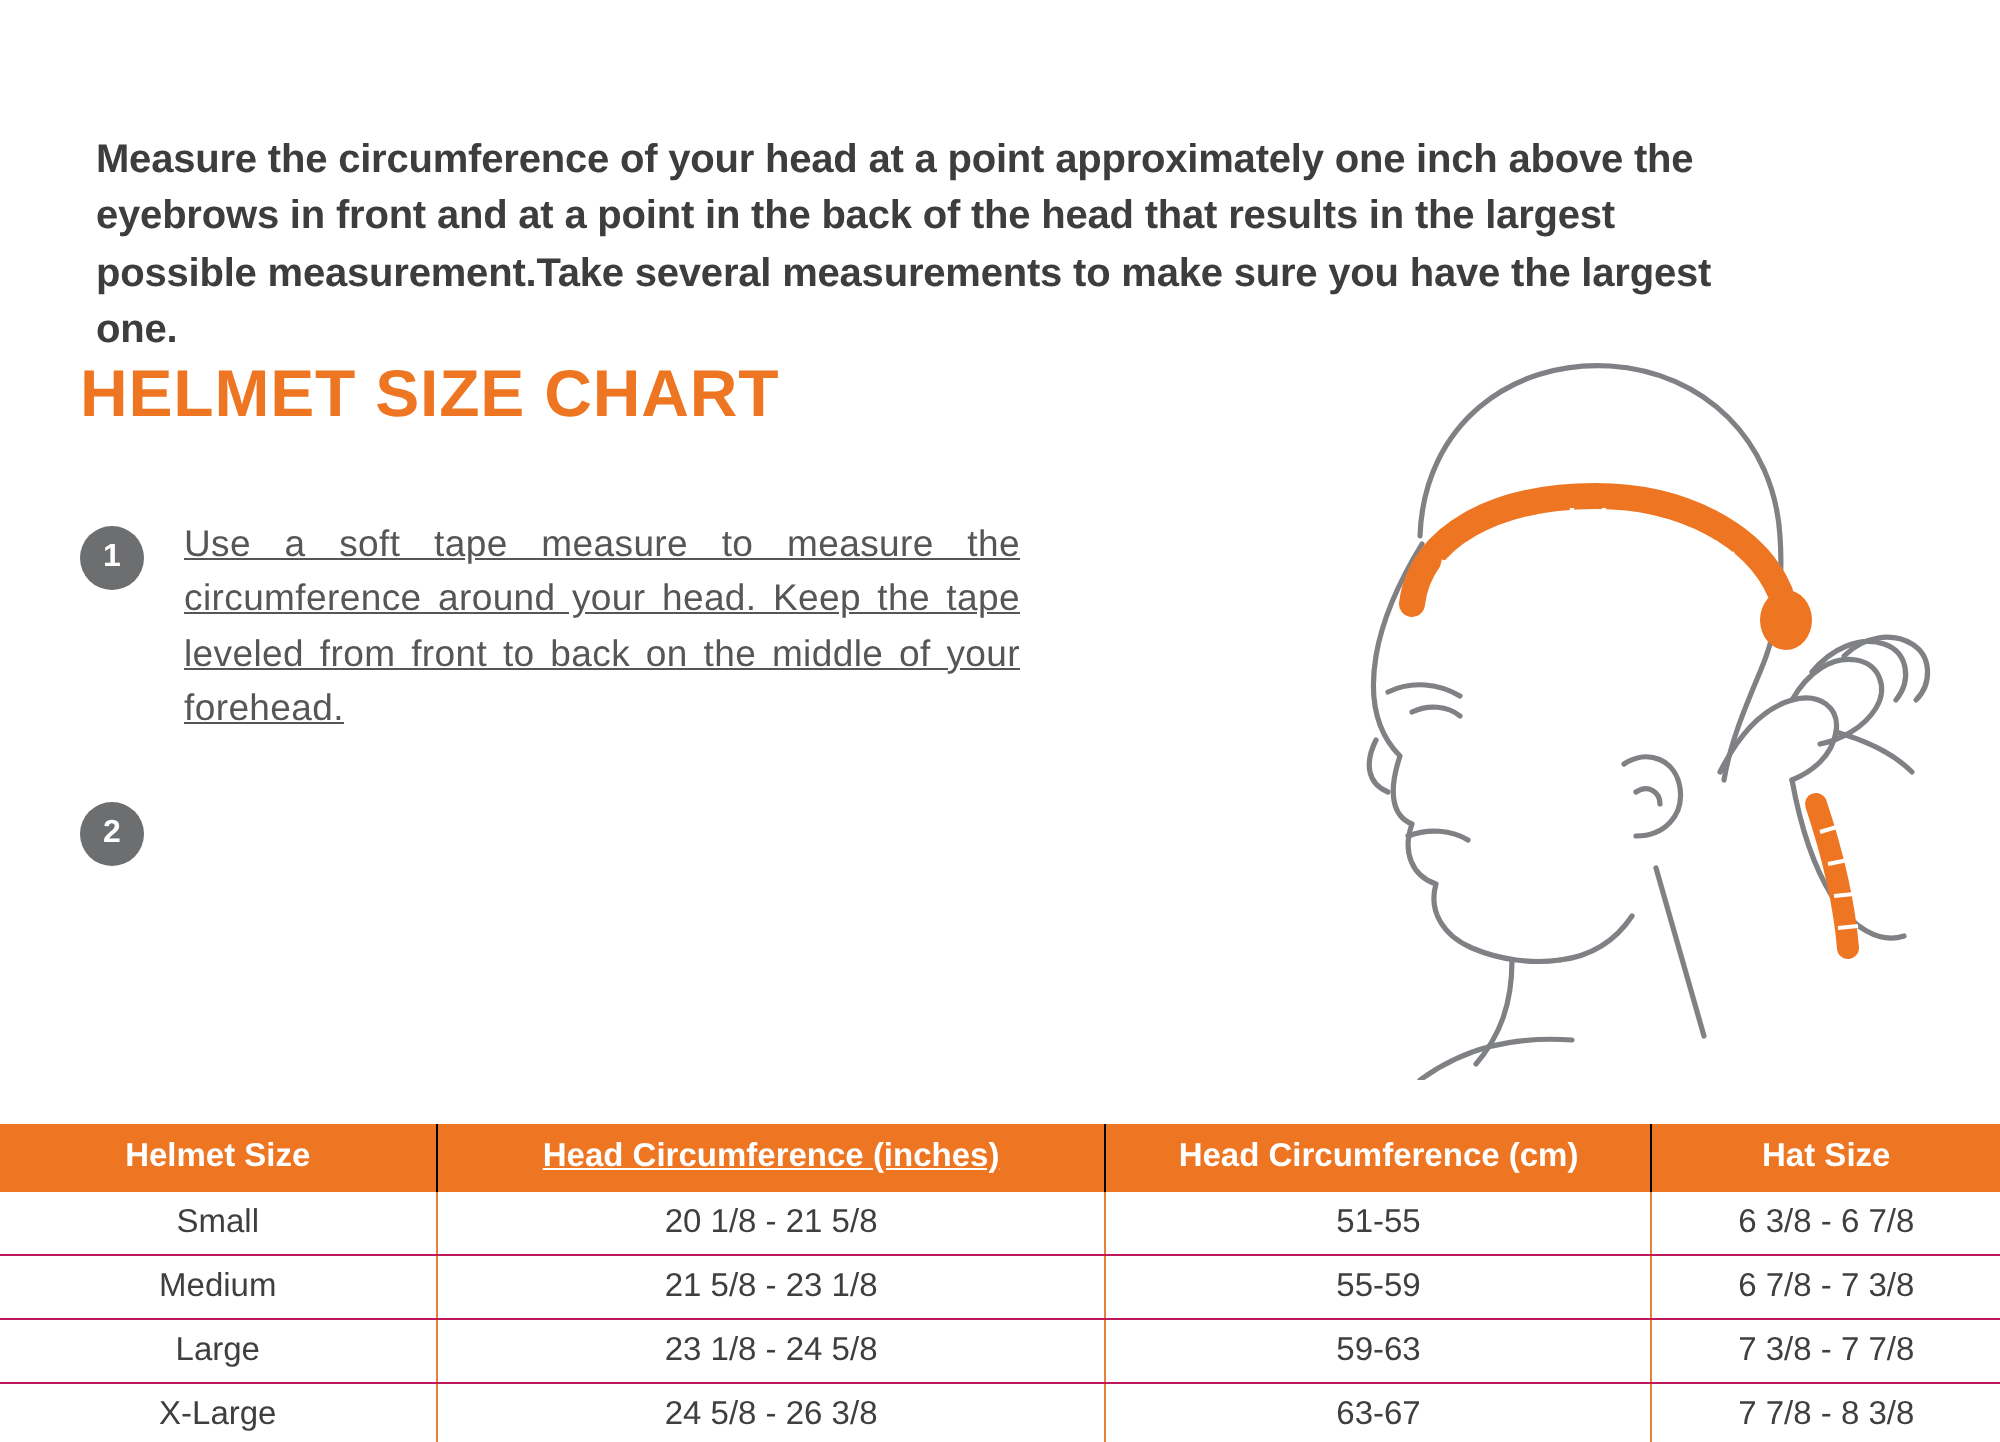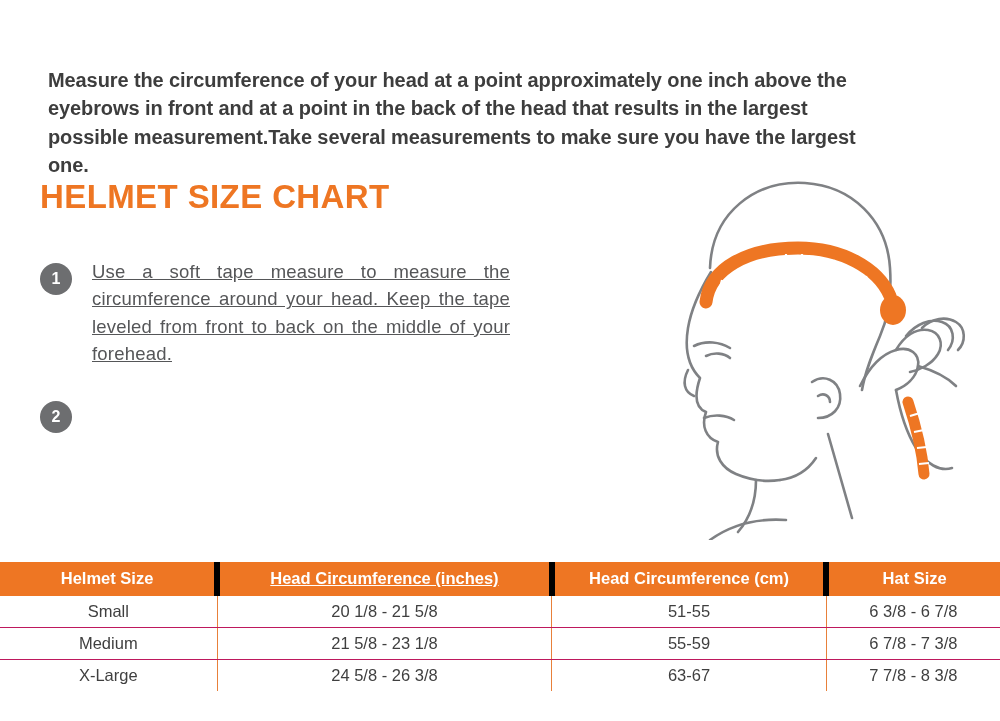--- a/index.html
+++ b/index.html
@@ -103,21 +103,21 @@
     width: 1000px;
     border-collapse: collapse;
     font-size: 16.5px;
   }
   .size-table th {
     background: #ee7623;
     color: #ffffff;
     font-weight: bold;
     padding: 7px 4px 8px;
     text-align: center;
-    border-right: 6px solid #000000;
+    border-right: 1px solid #000000;
     font-size: 16.5px;
   }
   .size-table th:last-child { border-right: none; }
   .size-table td {
     text-align: center;
     padding: 6px 4px;
     color: #3f3f3f;
     border-bottom: 1px solid #be185d;
     border-right: 1px solid #e8803a;
     background: #ffffff;
@@ -242,20 +242,26 @@
         <td>51-55</td>
         <td>6 3/8 - 6 7/8</td>
       </tr>
       <tr>
         <td>Medium</td>
         <td>21 5/8 - 23 1/8</td>
         <td>55-59</td>
         <td>6 7/8 - 7  3/8</td>
       </tr>
       <tr>
+        <td>Large</td>
+        <td>23 1/8 - 24 5/8</td>
+        <td>59-63</td>
+        <td>7 3/8 - 7 7/8</td>
+      </tr>
+      <tr>
         <td>X-Large</td>
         <td>24 5/8 - 26 3/8</td>
         <td>63-67</td>
         <td>7 7/8 - 8 3/8</td>
       </tr>
     </tbody>
   </table>
 
 </div>
 

